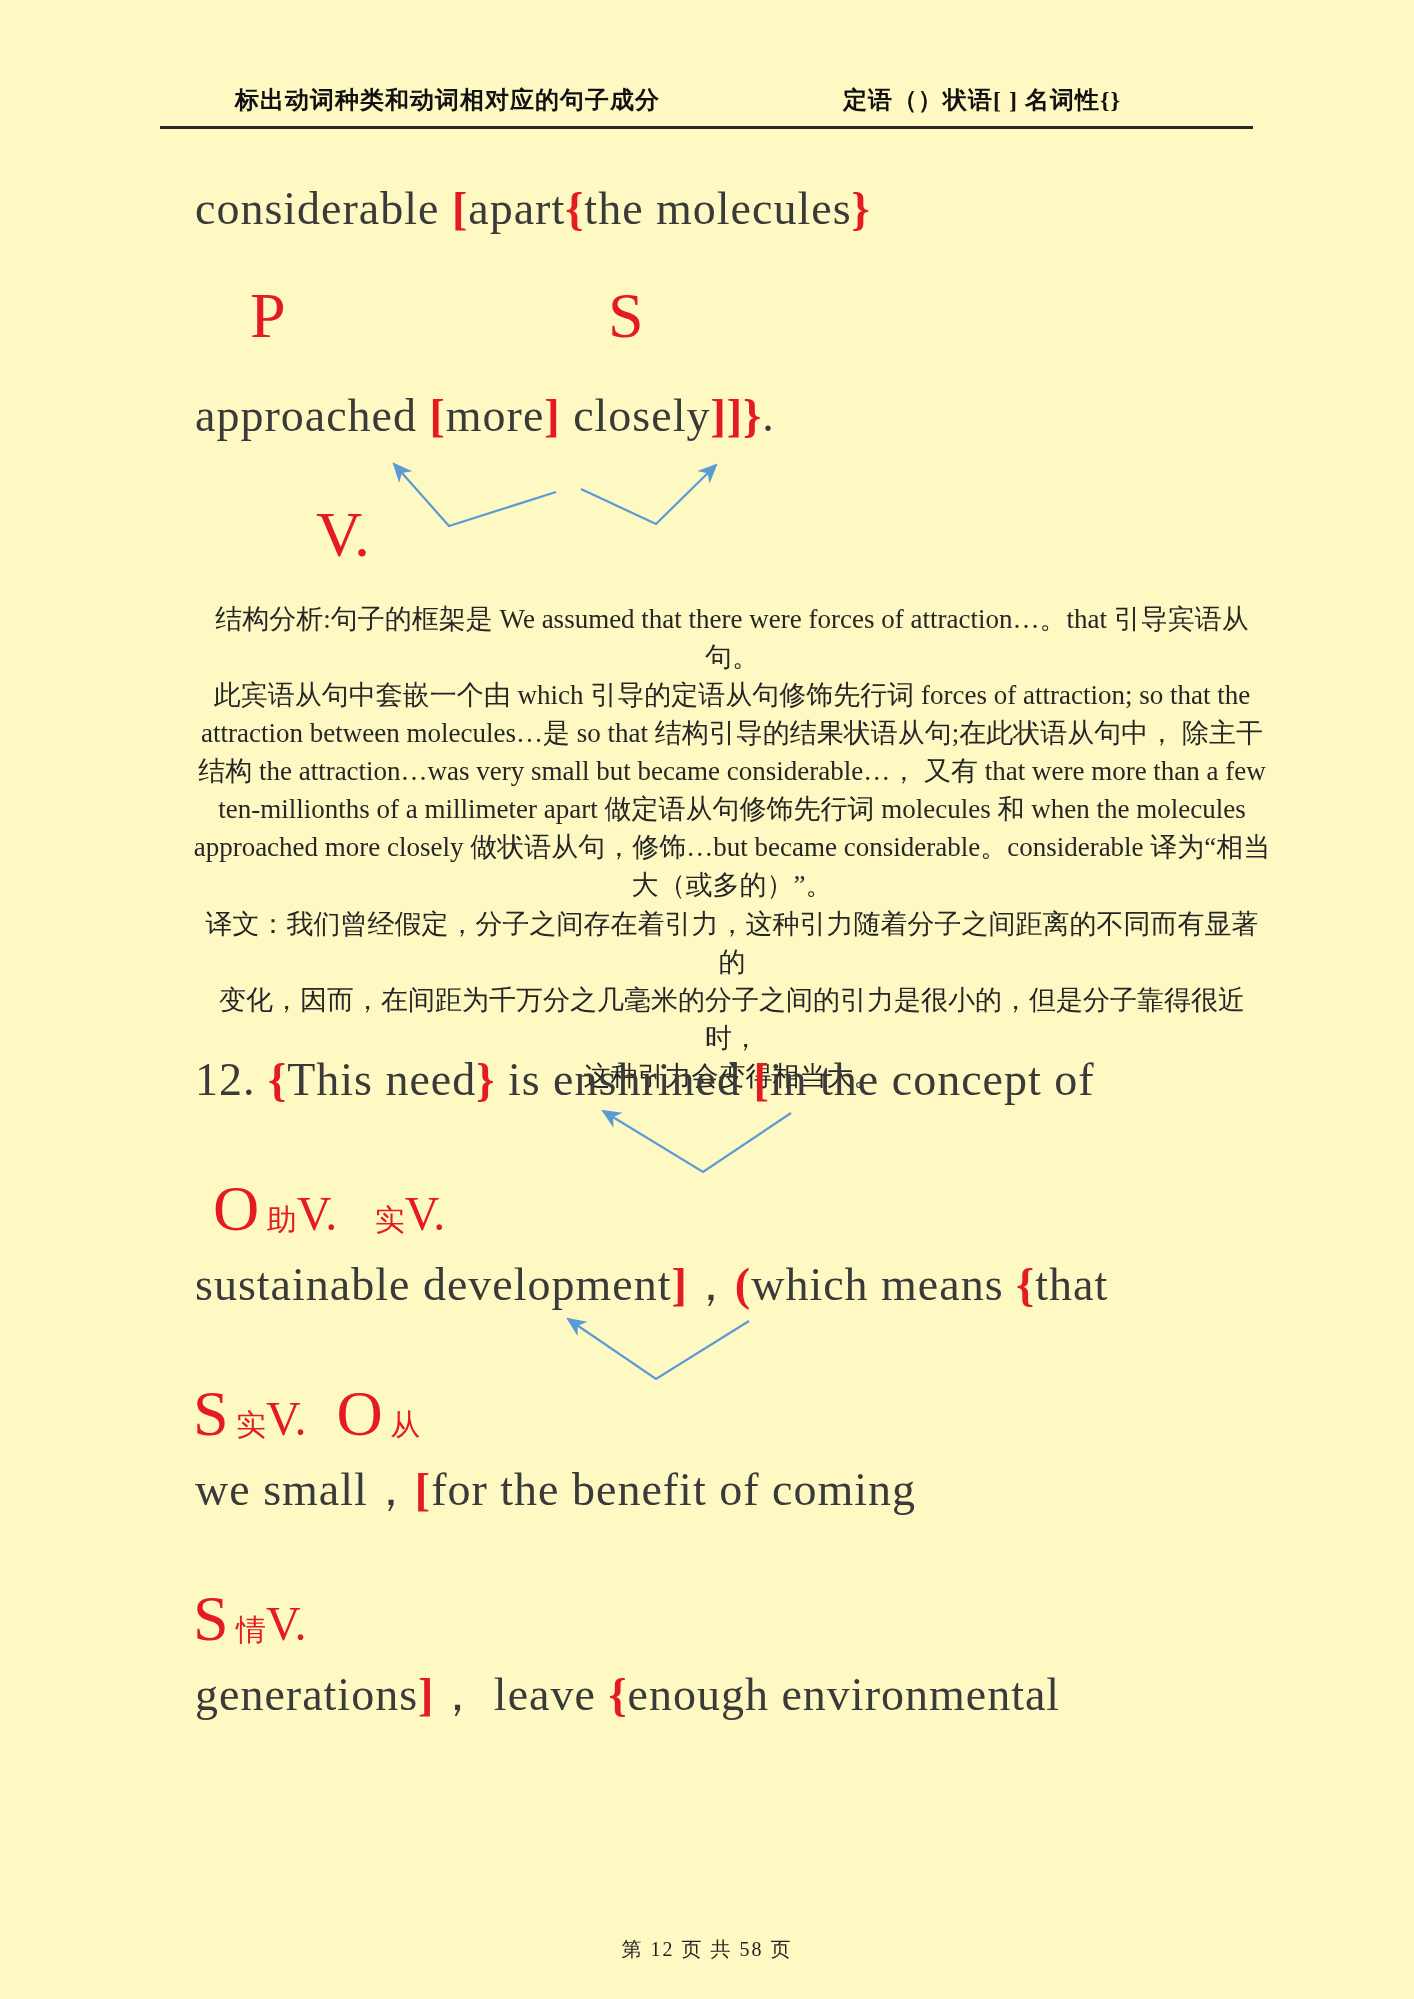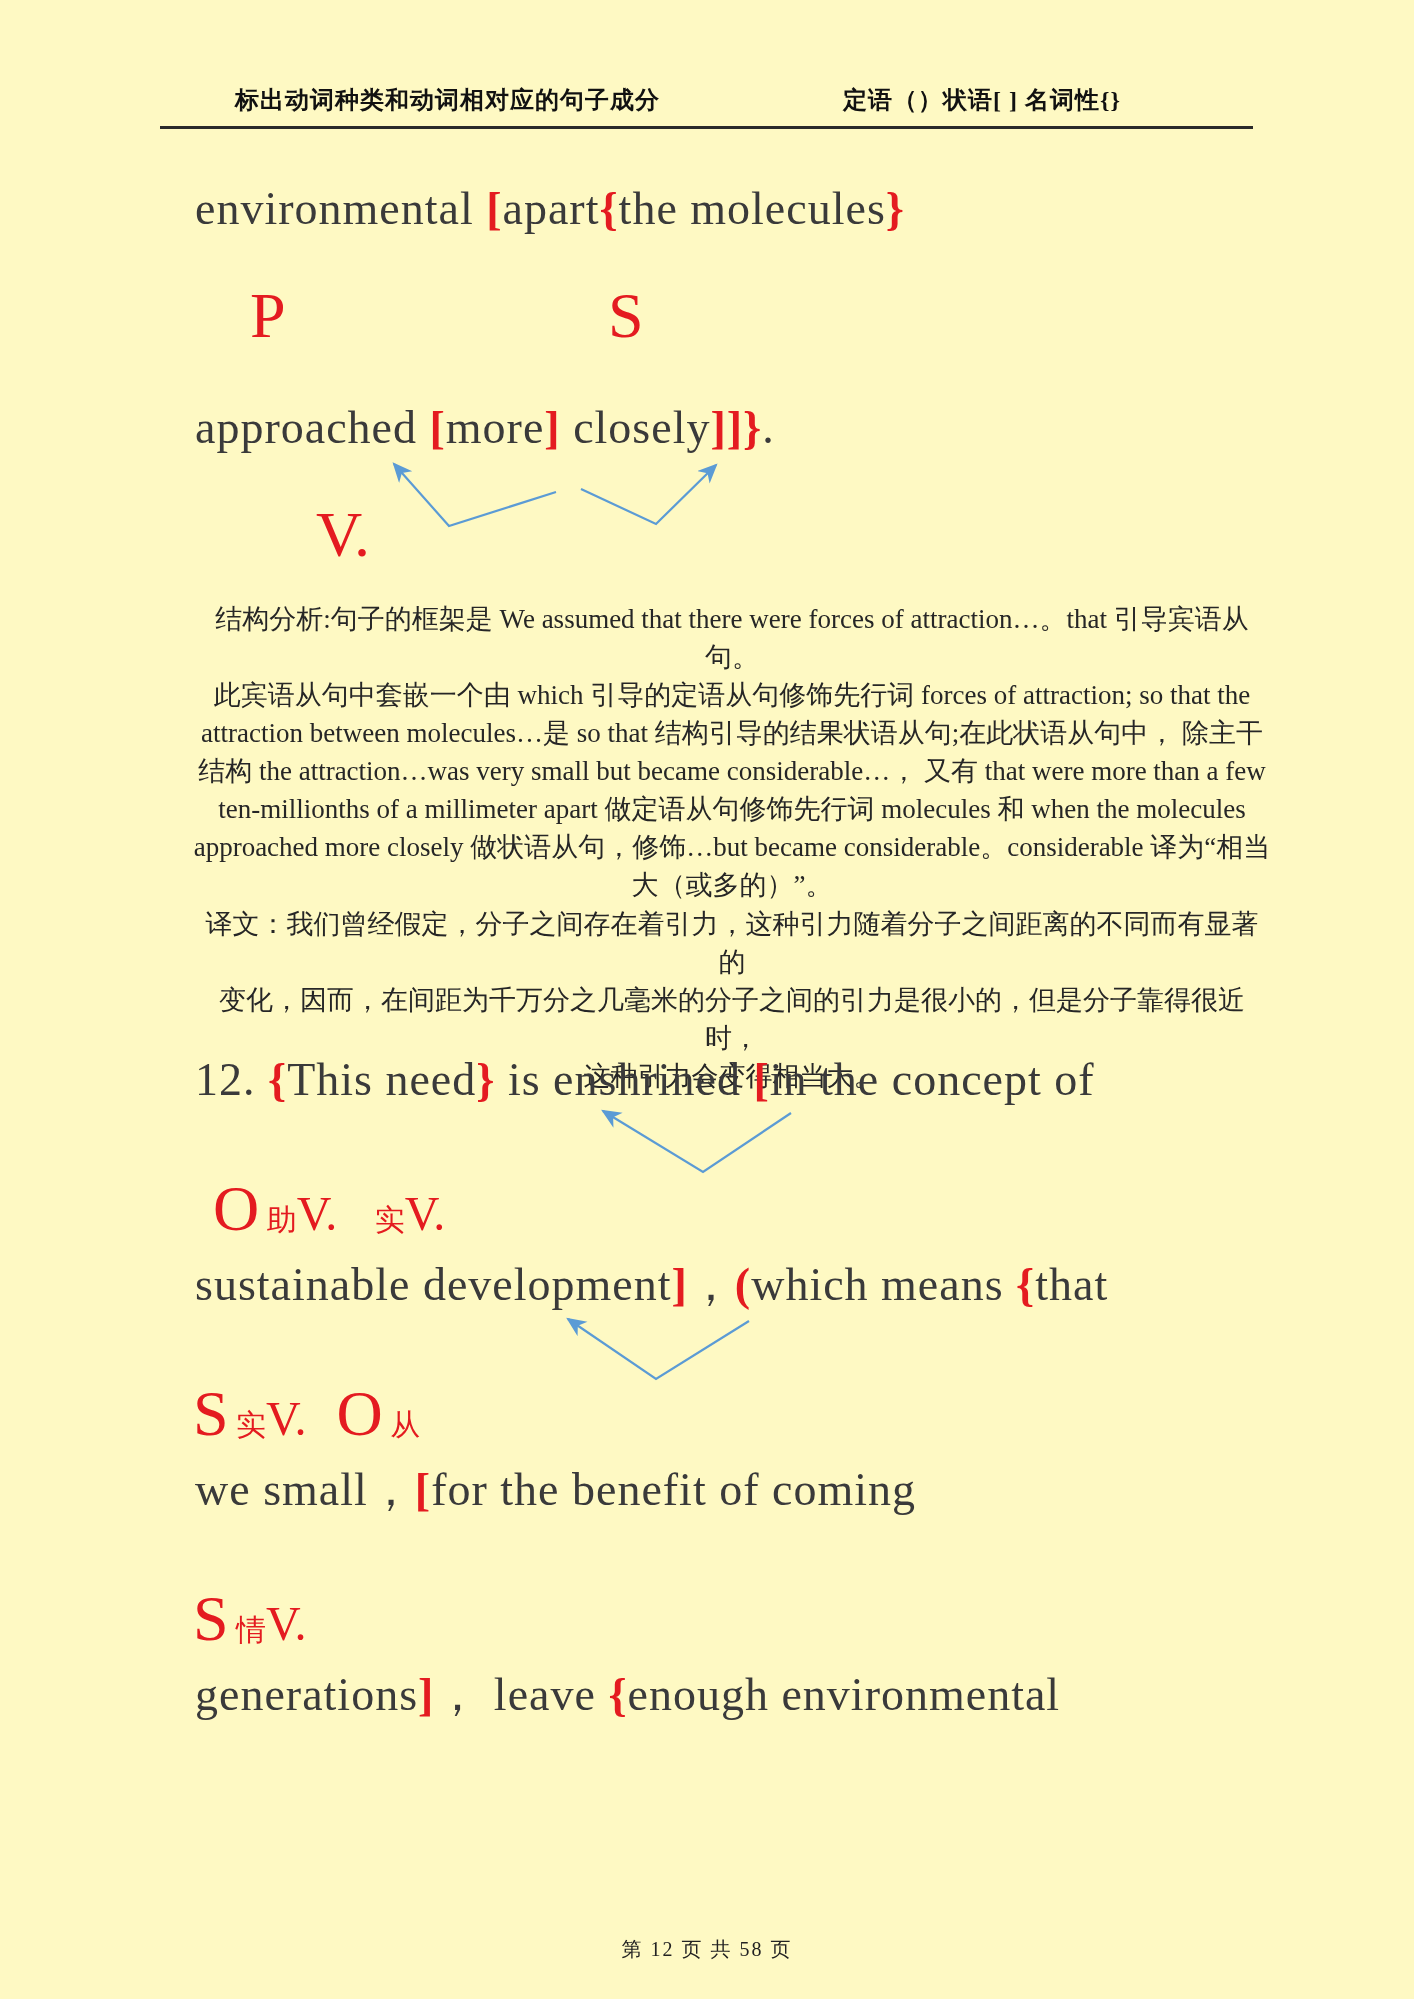--- a/index.html
+++ b/index.html
@@ -48,26 +48,26 @@
 </style>
 </head>
 <body>
 
 <div class="page">
 
   <span class="hdr hdr-left">标出动词种类和动词相对应的句子成分</span>
   <span class="hdr hdr-right">定语（）状语[ ] 名词性{}</span>
   <div class="hdr-rule"></div>
 
-  <div class="bigline" style="top:186px;"><span class="seg-k">environmental </span><span class="seg-r">[</span><span class="seg-k">apart</span><span class="seg-r">{</span><span class="seg-k">the molecules</span><span class="seg-r">}</span></div>
+  <div class="bigline" style="top:186px;"><span class="seg-k">considerable </span><span class="seg-r">[</span><span class="seg-k">apart</span><span class="seg-r">{</span><span class="seg-k">the molecules</span><span class="seg-r">}</span></div>
 
   <div class="marker-big" style="left:250px;top:284px;">P</div>
   <div class="marker-big" style="left:608px;top:284px;">S</div>
 
-  <div class="bigline" style="top:405px;"><span class="seg-k">approached </span><span class="seg-r">[</span><span class="seg-k">more</span><span class="seg-r">]</span><span class="seg-k"> closely</span><span class="seg-r">]]}</span><span class="seg-k">.</span></div>
+  <div class="bigline" style="top:393px;"><span class="seg-k">approached </span><span class="seg-r">[</span><span class="seg-k">more</span><span class="seg-r">]</span><span class="seg-k"> closely</span><span class="seg-r">]]}</span><span class="seg-k">.</span></div>
 
   <div class="marker-big" style="left:316px;top:503px;">V.</div>
 
   <svg class="arrows" width="1414" height="1999">
     <defs>
       <marker id="ah" markerWidth="12" markerHeight="12" refX="8" refY="4" orient="auto">
         <path d="M0,0 L9,4 L0,8 L2.6,4 Z" fill="#5b9bd5"></path>
       </marker>
     </defs>
     <polyline points="556,492 449,526 394,464" fill="none" stroke="#5b9bd5" stroke-width="2.2" marker-end="url(#ah)"></polyline>

